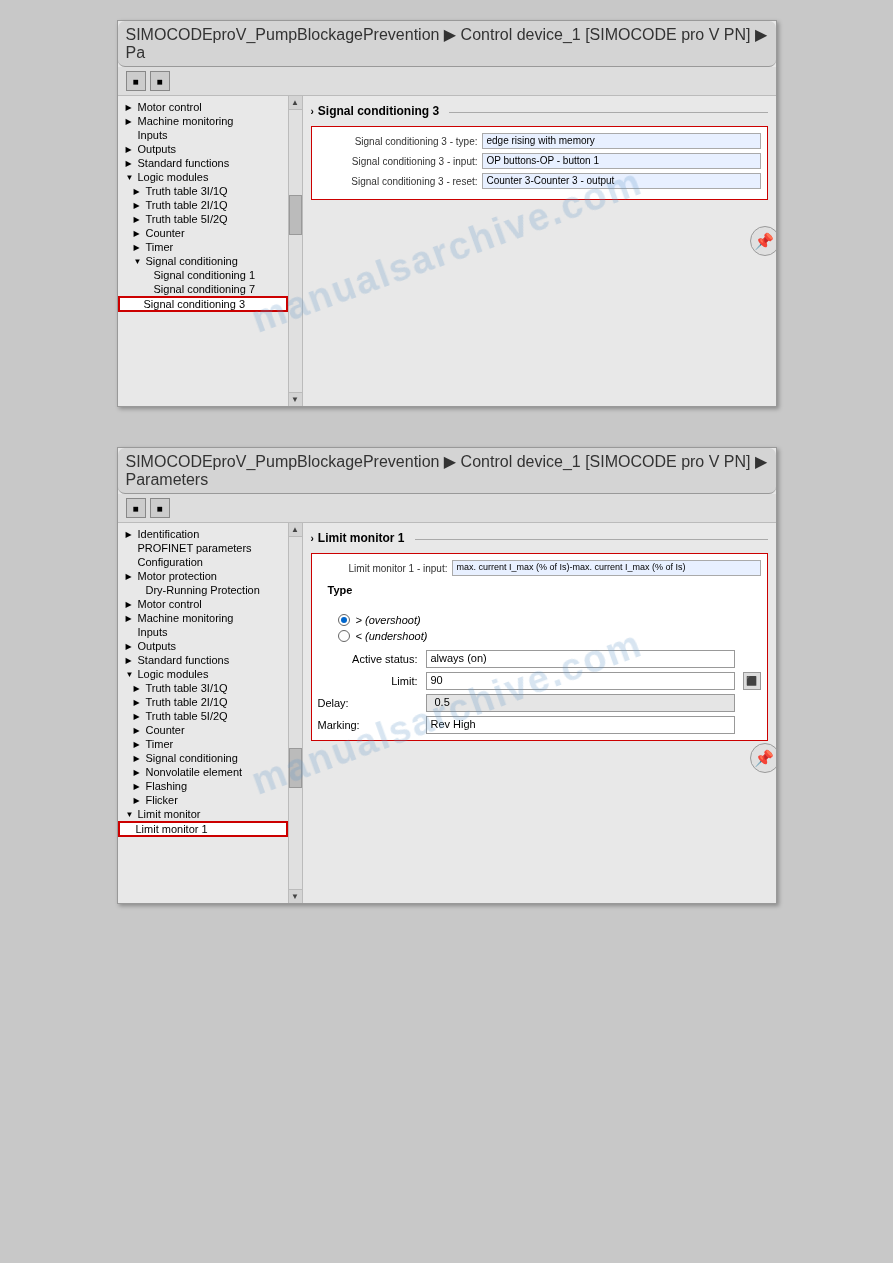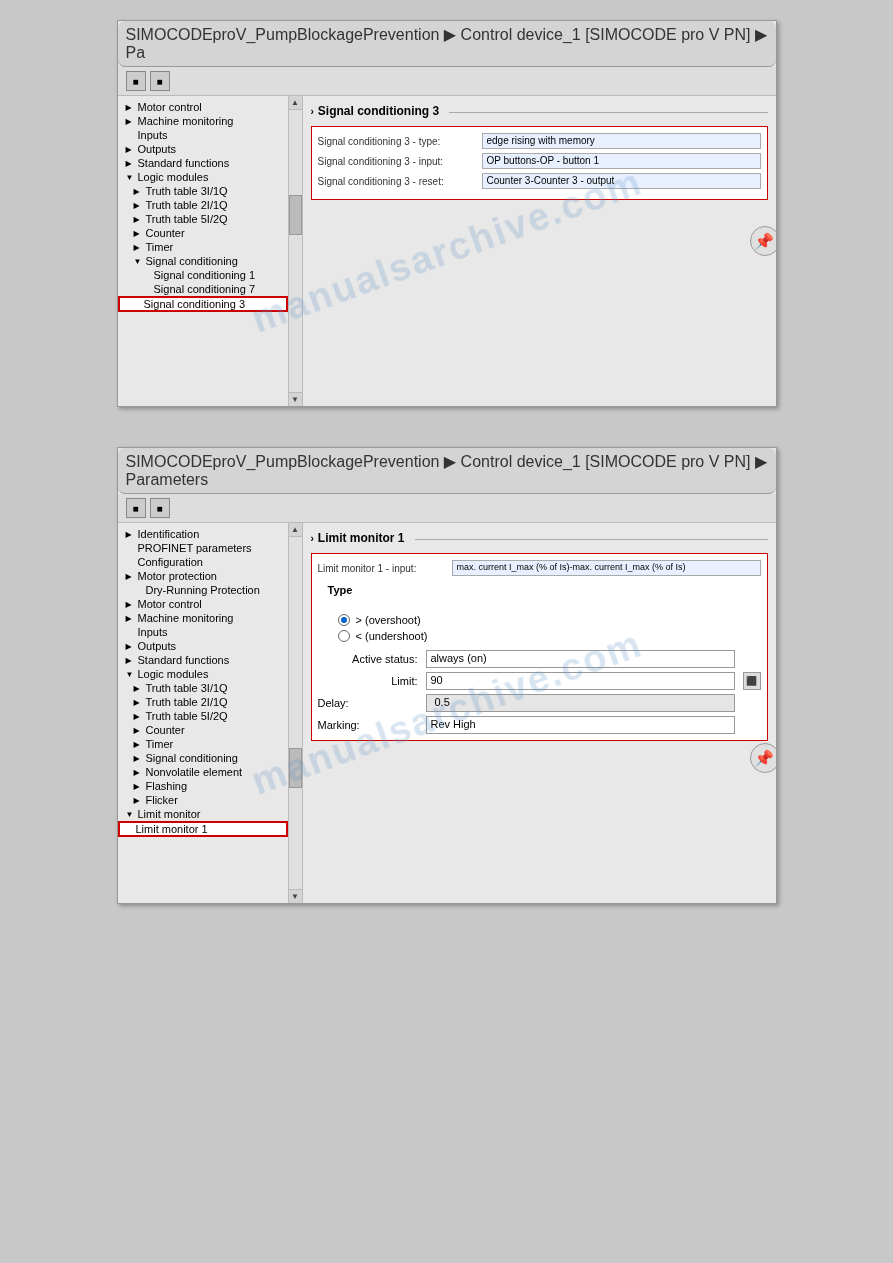--- a/index.html
+++ b/index.html
@@ -122,20 +122,21 @@
       align-items: center;
       margin-bottom: 4px;
       gap: 4px;
     }
 
     .field-label {
       font-size: 10px;
       color: #333;
       flex-shrink: 0;
       width: 160px;
+      text-align: right;
     }
 
     .field-value {
       background: #e8f0ff;
       border: 1px solid #aaa;
       padding: 1px 4px;
       font-size: 10px;
       flex: 1;
       min-height: 16px;
     }
@@ -207,20 +208,21 @@
       flex-direction: column;
       gap: 4px;
       padding-left: 20px;
     }
 
     .radio-item {
       display: flex;
       align-items: center;
       gap: 6px;
       font-size: 11px;
+      font-style: italic;
     }
 
     .radio-circle {
       width: 12px;
       height: 12px;
       border: 1px solid #666;
       border-radius: 50%;
       background: #fff;
       display: flex;
       align-items: center;

